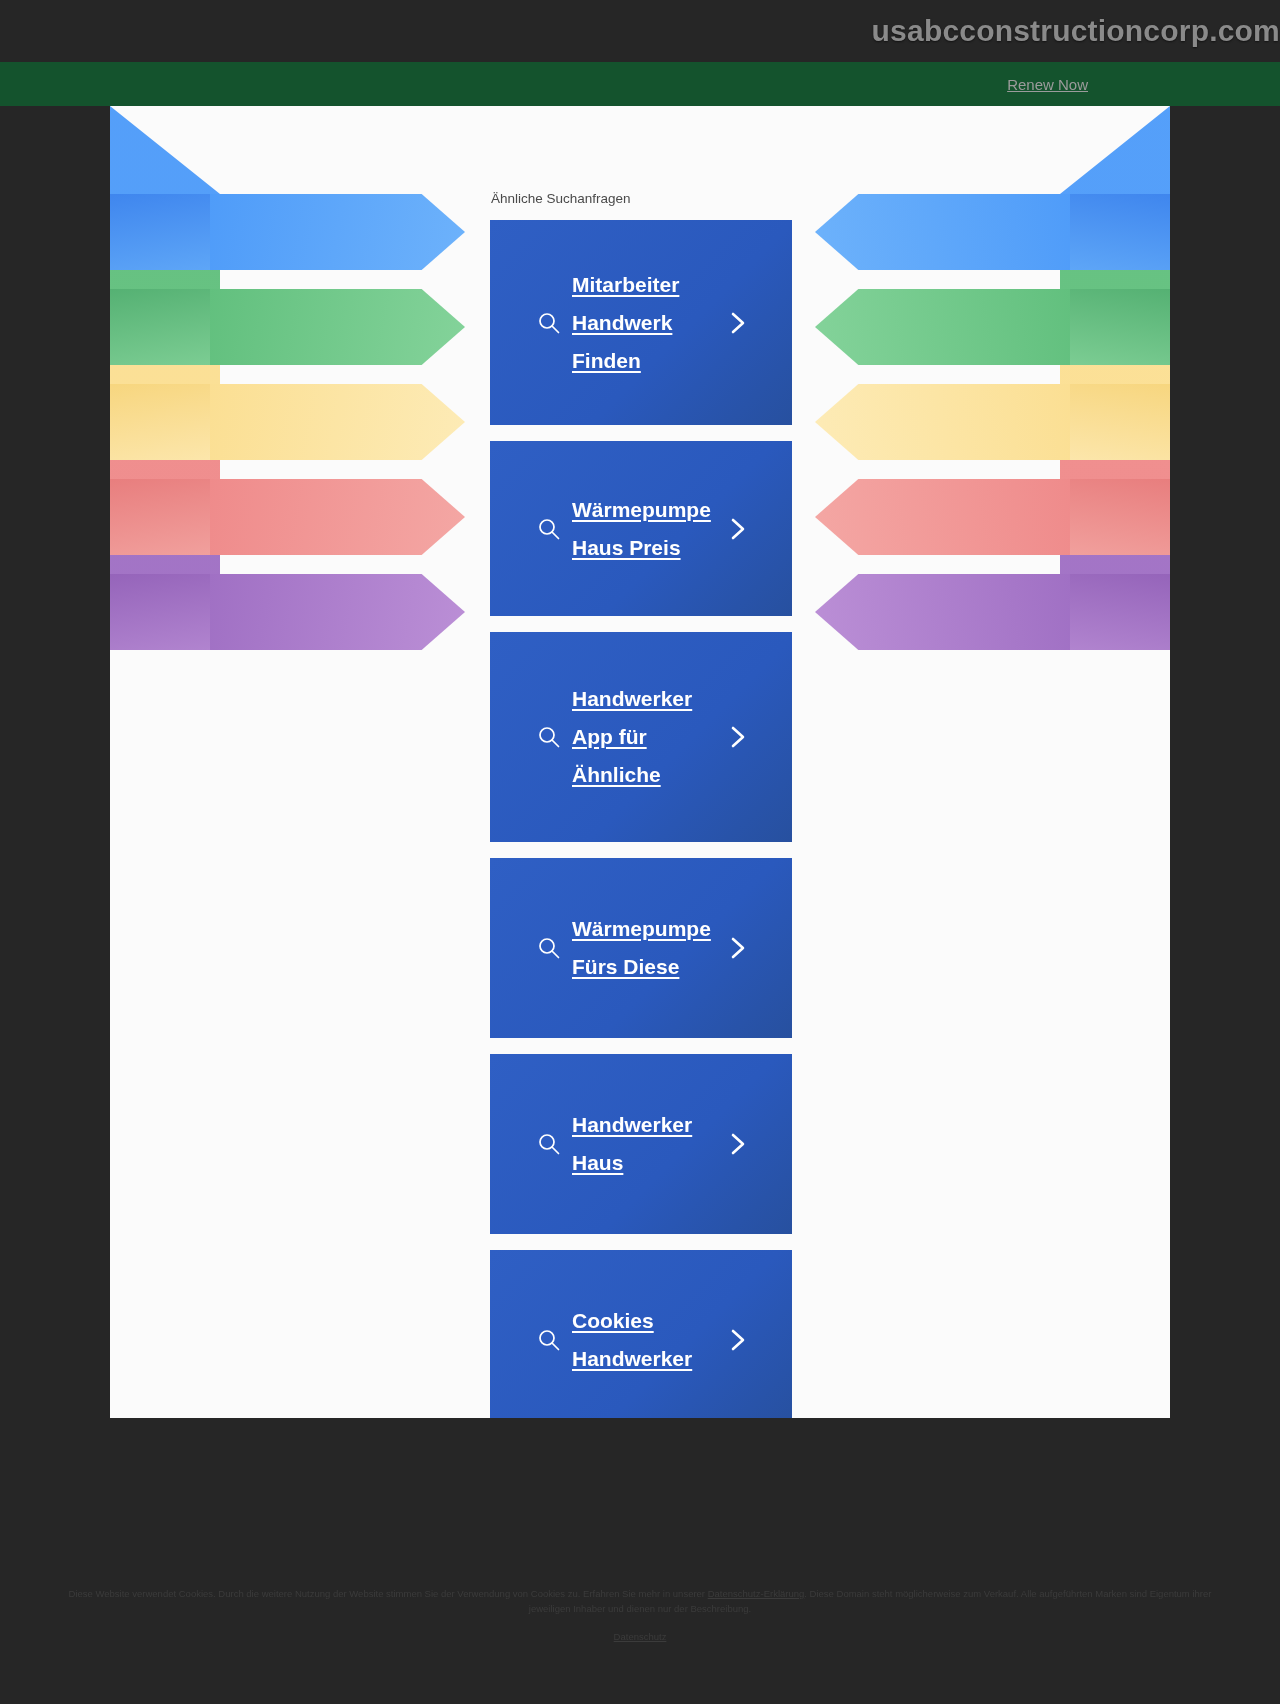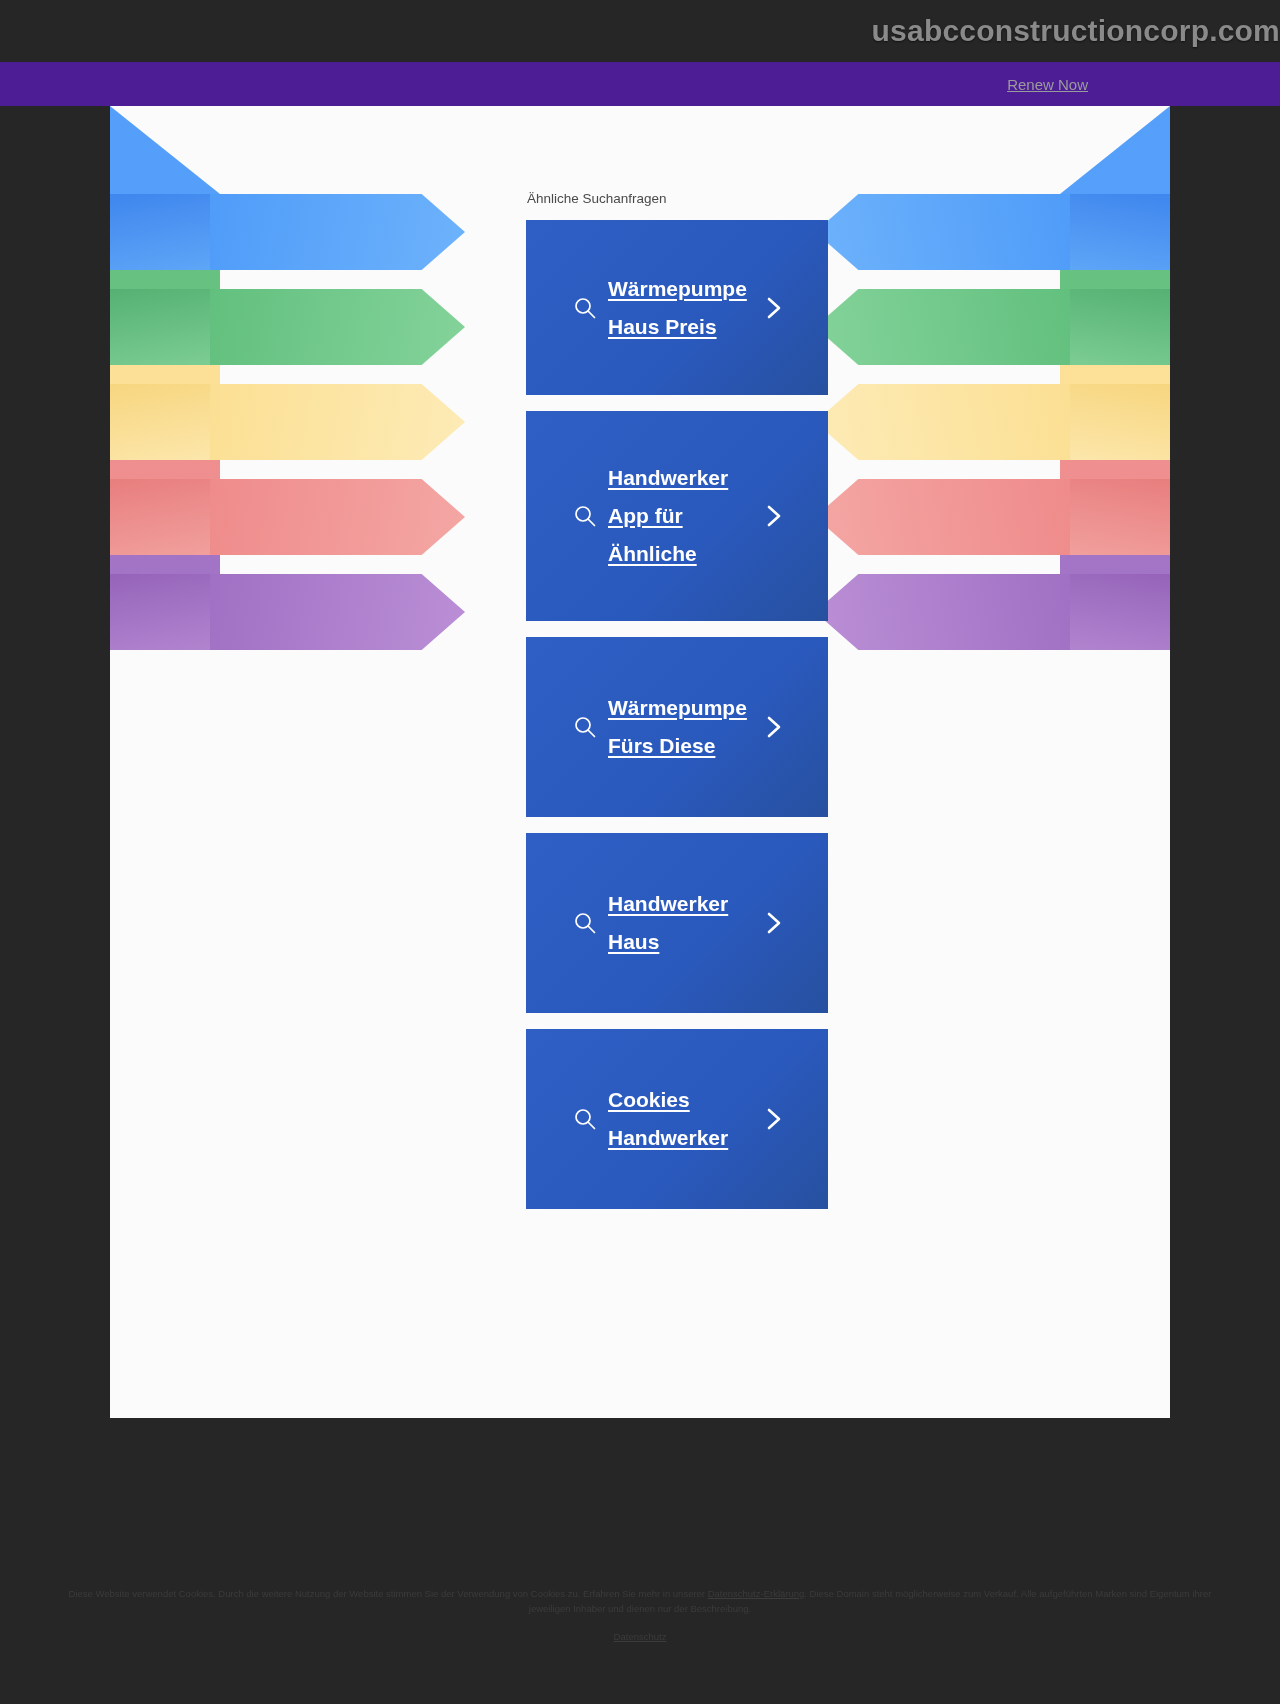--- a/index.html
+++ b/index.html
@@ -30,21 +30,21 @@
   }
 
   
   .renew-bar {
     width: 1280px;
     height: 44px;
     display: flex;
     align-items: center;
     justify-content: flex-end;
     padding-right: 192px;
-    background: #4c1d95;
+    background: #14532d;
   }
   .renew-link {
     font-size: 15px;
     color: #9b9b9b;
     text-decoration: underline;
     cursor: pointer;
   }
 
   
   .stage {
@@ -124,21 +124,20 @@
     opacity: 0.97;
   }
 
   
   .search-block {
     position: absolute;
     left: 380px;
     top: 85px;
     width: 288px;
     z-index: 5;
-    margin-left: 36px;
   }
   .related-label {
     font-size: 13.5px;
     color: #4a4a4a;
     margin-bottom: 14px;
     margin-left: 1px;
   }
 
   .card {
     position: relative;
@@ -282,20 +281,38 @@
     <div class="ribbon r5">
       <div class="rb-fold"></div>
       <div class="rb-face"></div>
     </div>
   </div>
 
   <div class="search-block">
 
     <div class="related-label">Ähnliche Suchanfragen</div>
 
+    <div class="card h-3line">
+      <span class="card-search-icon">
+        <svg width="22" height="22" viewBox="0 0 22 22">
+          <circle cx="9" cy="9" r="7" fill="none" stroke="#ffffff" stroke-width="1.7"></circle>
+          <line x1="14" y1="14" x2="20.5" y2="20.5" stroke="#ffffff" stroke-width="1.7" stroke-linecap="round"></line>
+        </svg>
+      </span>
+      <div class="card-text">
+        <span class="tline">Mitarbeiter</span>
+        <span class="tline">Handwerk</span>
+        <span class="tline">Finden</span>
+      </div>
+      <span class="card-chevron">
+        <svg width="20" height="26" viewBox="0 0 20 26">
+          <polyline points="5,4 15,13 5,22" fill="none" stroke="#ffffff" stroke-width="2.6" stroke-linecap="round" stroke-linejoin="round"></polyline>
+        </svg>
+      </span>
+    </div>
 
     <div class="card h-2line">
       <span class="card-search-icon">
         <svg width="22" height="22" viewBox="0 0 22 22">
           <circle cx="9" cy="9" r="7" fill="none" stroke="#ffffff" stroke-width="1.7"></circle>
           <line x1="14" y1="14" x2="20.5" y2="20.5" stroke="#ffffff" stroke-width="1.7" stroke-linecap="round"></line>
         </svg>
       </span>
       <div class="card-text">
         <span class="tline">Wärmepumpe</span>

